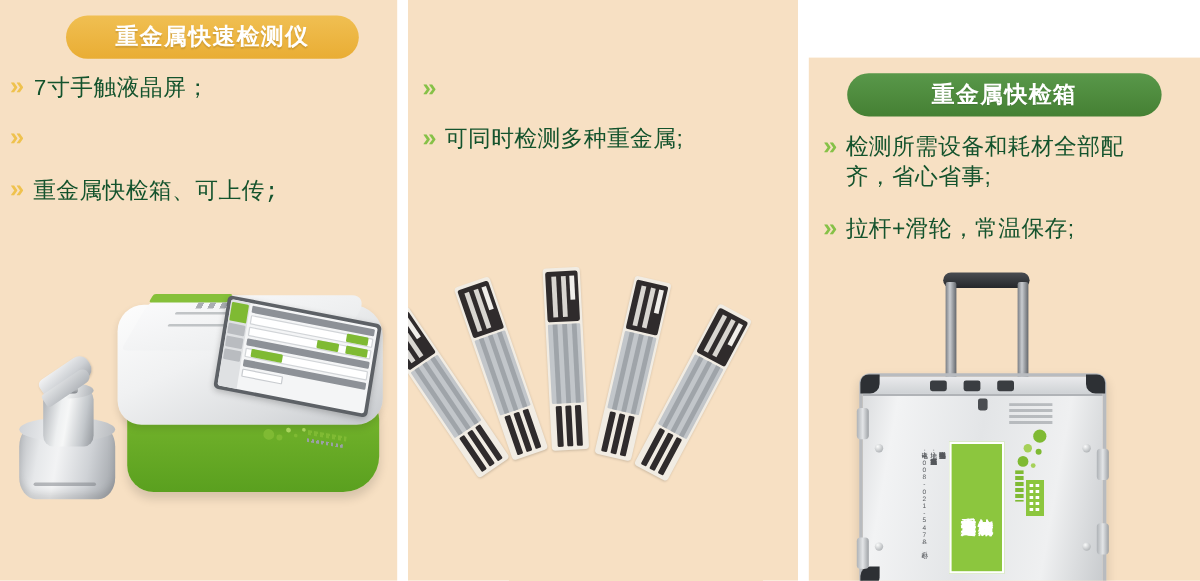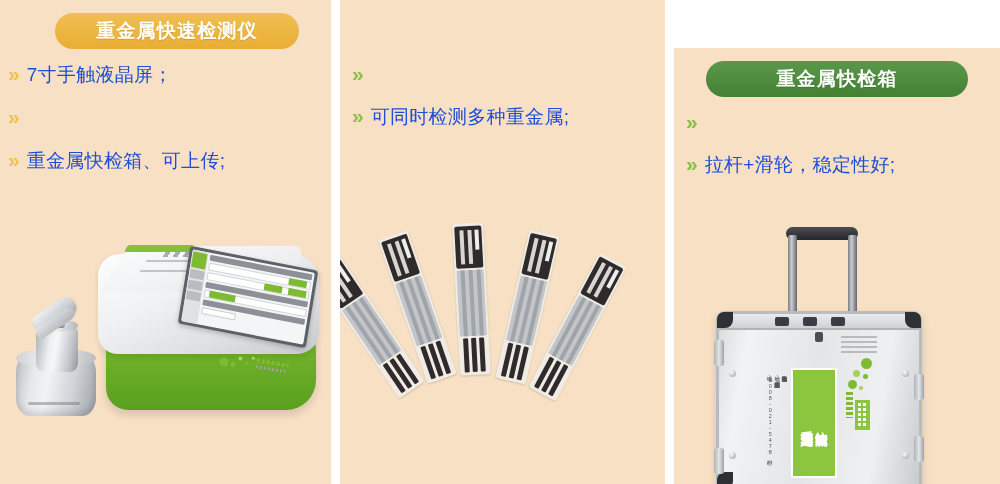--- a/index.html
+++ b/index.html
@@ -5,21 +5,21 @@
   * { margin:0; padding:0; box-sizing:border-box; }
   html,body {
     width:1000px; height:484px;
     background:#ffffff;
     font-family:"Liberation Sans","DejaVu Sans",sans-serif;
     overflow:hidden;
   }
   #root { position:relative; width:1000px; height:484px; display:flex; background:#fff; }
 
   .panel { position:relative; height:484px; overflow:hidden; }
-  .panel.p1 { width:331px; background:#f7e0c3; }
+  .panel.p1 { width:331px; background:#f7e0c3;font-family:Liberation Mono, monospace; }
   .gap { width:9px; height:484px; background:#fff; }
   .panel.p2 { width:325px; background:#f7e0c3; }
   .panel.p3 { width:326px; background:#f7e0c3;margin-top:48px; }
 
   
   .pill {
     position:absolute; top:13px; height:36px; border-radius:18px;
     display:flex; align-items:center; justify-content:center;
     color:#fff; font-weight:bold; font-size:19px; letter-spacing:1.2px;
     text-shadow:0 1px 1px rgba(0,0,0,.12);
@@ -28,21 +28,21 @@
   .p2 .pill { left:32px; width:258px; background:linear-gradient(#9aca4e,#82bf33); }
   .p3 .pill { left:32px; width:262px; background:linear-gradient(#59984a,#458033); }
 
   
   .bullets { position:absolute; left:8px; top:62px; right:8px; }
   .p2 .bullets, .p3 .bullets { left:12px; }
   .bl { display:flex; align-items:flex-start; margin-bottom:18px; }
   .blm { font-size:21px; line-height:1.15; font-weight:bold; margin-right:7px; flex:0 0 auto; }
   .p1 .blm { color:#efc24e; }
   .p2 .blm, .p3 .blm { color:#86c147; }
-  .blt { font-size:19px; line-height:1.34; color:#1d4ed8; letter-spacing:.3px; }
+  .blt { font-size:19px; line-height:1.34; color:#14532d; letter-spacing:.3px; }
   .p3 .blt { max-width:252px; }
 
   
   .stage1 { position:absolute; left:0; top:246px; width:331px; height:238px; }
 
   
   .acc { position:absolute; left:14px; top:42px; width:86px; height:128px; }
   .acc-base {
     position:absolute; left:2px; bottom:0; width:80px; height:62px; border-radius:14px/18px;
     background:linear-gradient(100deg,#b9bcc0 0%,#e6e8ea 22%,#f2f3f4 40%,#cfd2d6 70%,#9ea2a7 100%);
@@ -431,24 +431,25 @@
   </div>
 
   <div class="gap"></div>
 
   <div class="panel p3">
     <div class="pill">重金属快检箱</div>
 
     <div class="bullets">
       <div class="bl">
         <span class="blm">»</span>
-      </div>
-      <div class="bl">
-        <span class="blm">»</span>
-        <span class="blt">拉杆+滑轮，稳定性好;</span>
+        <span class="blt">检测所需设备和耗材全部配齐，省心省事;</span>
+      </div>
+      <div class="bl">
+        <span class="blm">»</span>
+        <span class="blt">拉杆+滑轮，常温保存;</span>
       </div>
     </div>
 
     <div class="stage3">
       <div class="tr-handle-bar"></div>
       <div class="tr-rod l"></div>
       <div class="tr-rod r"></div>
 
       <div class="tr-wheel wl">
         <div class="hub"></div>

